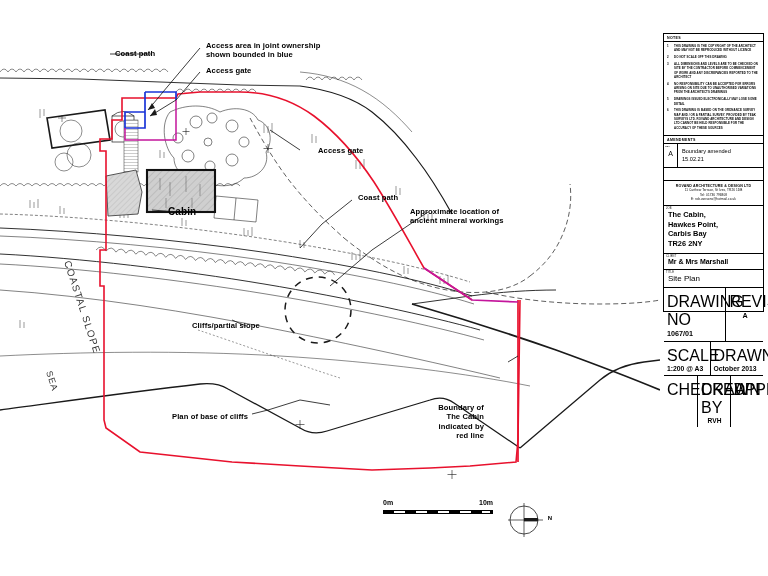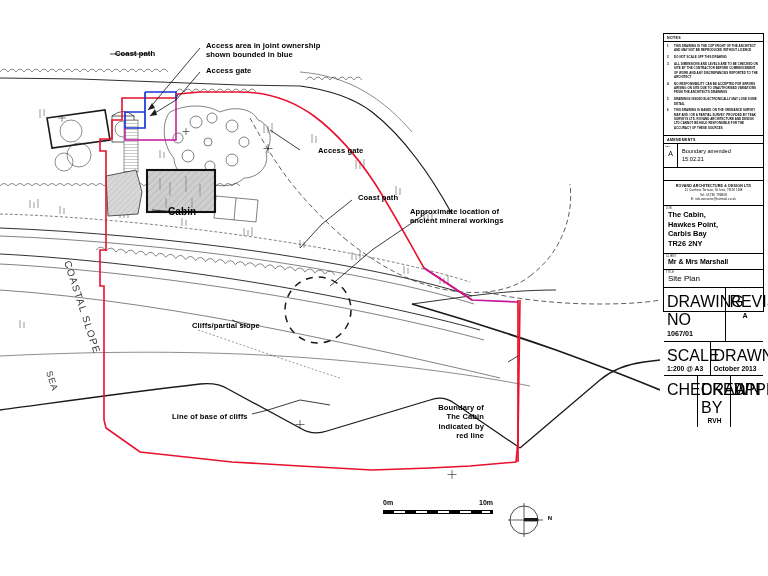--- a/index.html
+++ b/index.html
@@ -294,21 +294,21 @@
 
   <div class="anno" style="left:358px;top:193px;">Coast path</div>
 
   <div class="anno" style="left:410px;top:207px;">Approximate location of
 ancient mineral workings</div>
 
   <div class="anno" style="left:168px;top:206px;font-size:10px;">Cabin</div>
 
   <div class="anno" style="left:192px;top:321px;">Cliffs/partial slope</div>
 
-  <div class="anno" style="left:172px;top:412px;">Line of base of cliffs</div>
+  <div class="anno" style="left:172px;top:412px;">Plan of base of cliffs</div>
 
   <div class="anno r" style="left:406px;top:355px;width:78px;margin-top:48px;">Boundary of
 The Cabin
 indicated by
 red line</div>
 
   <div id="scalebar">
     <div class="lbl l">0m</div>
     <div class="lbl r">10m</div>
     <div class="bar">

